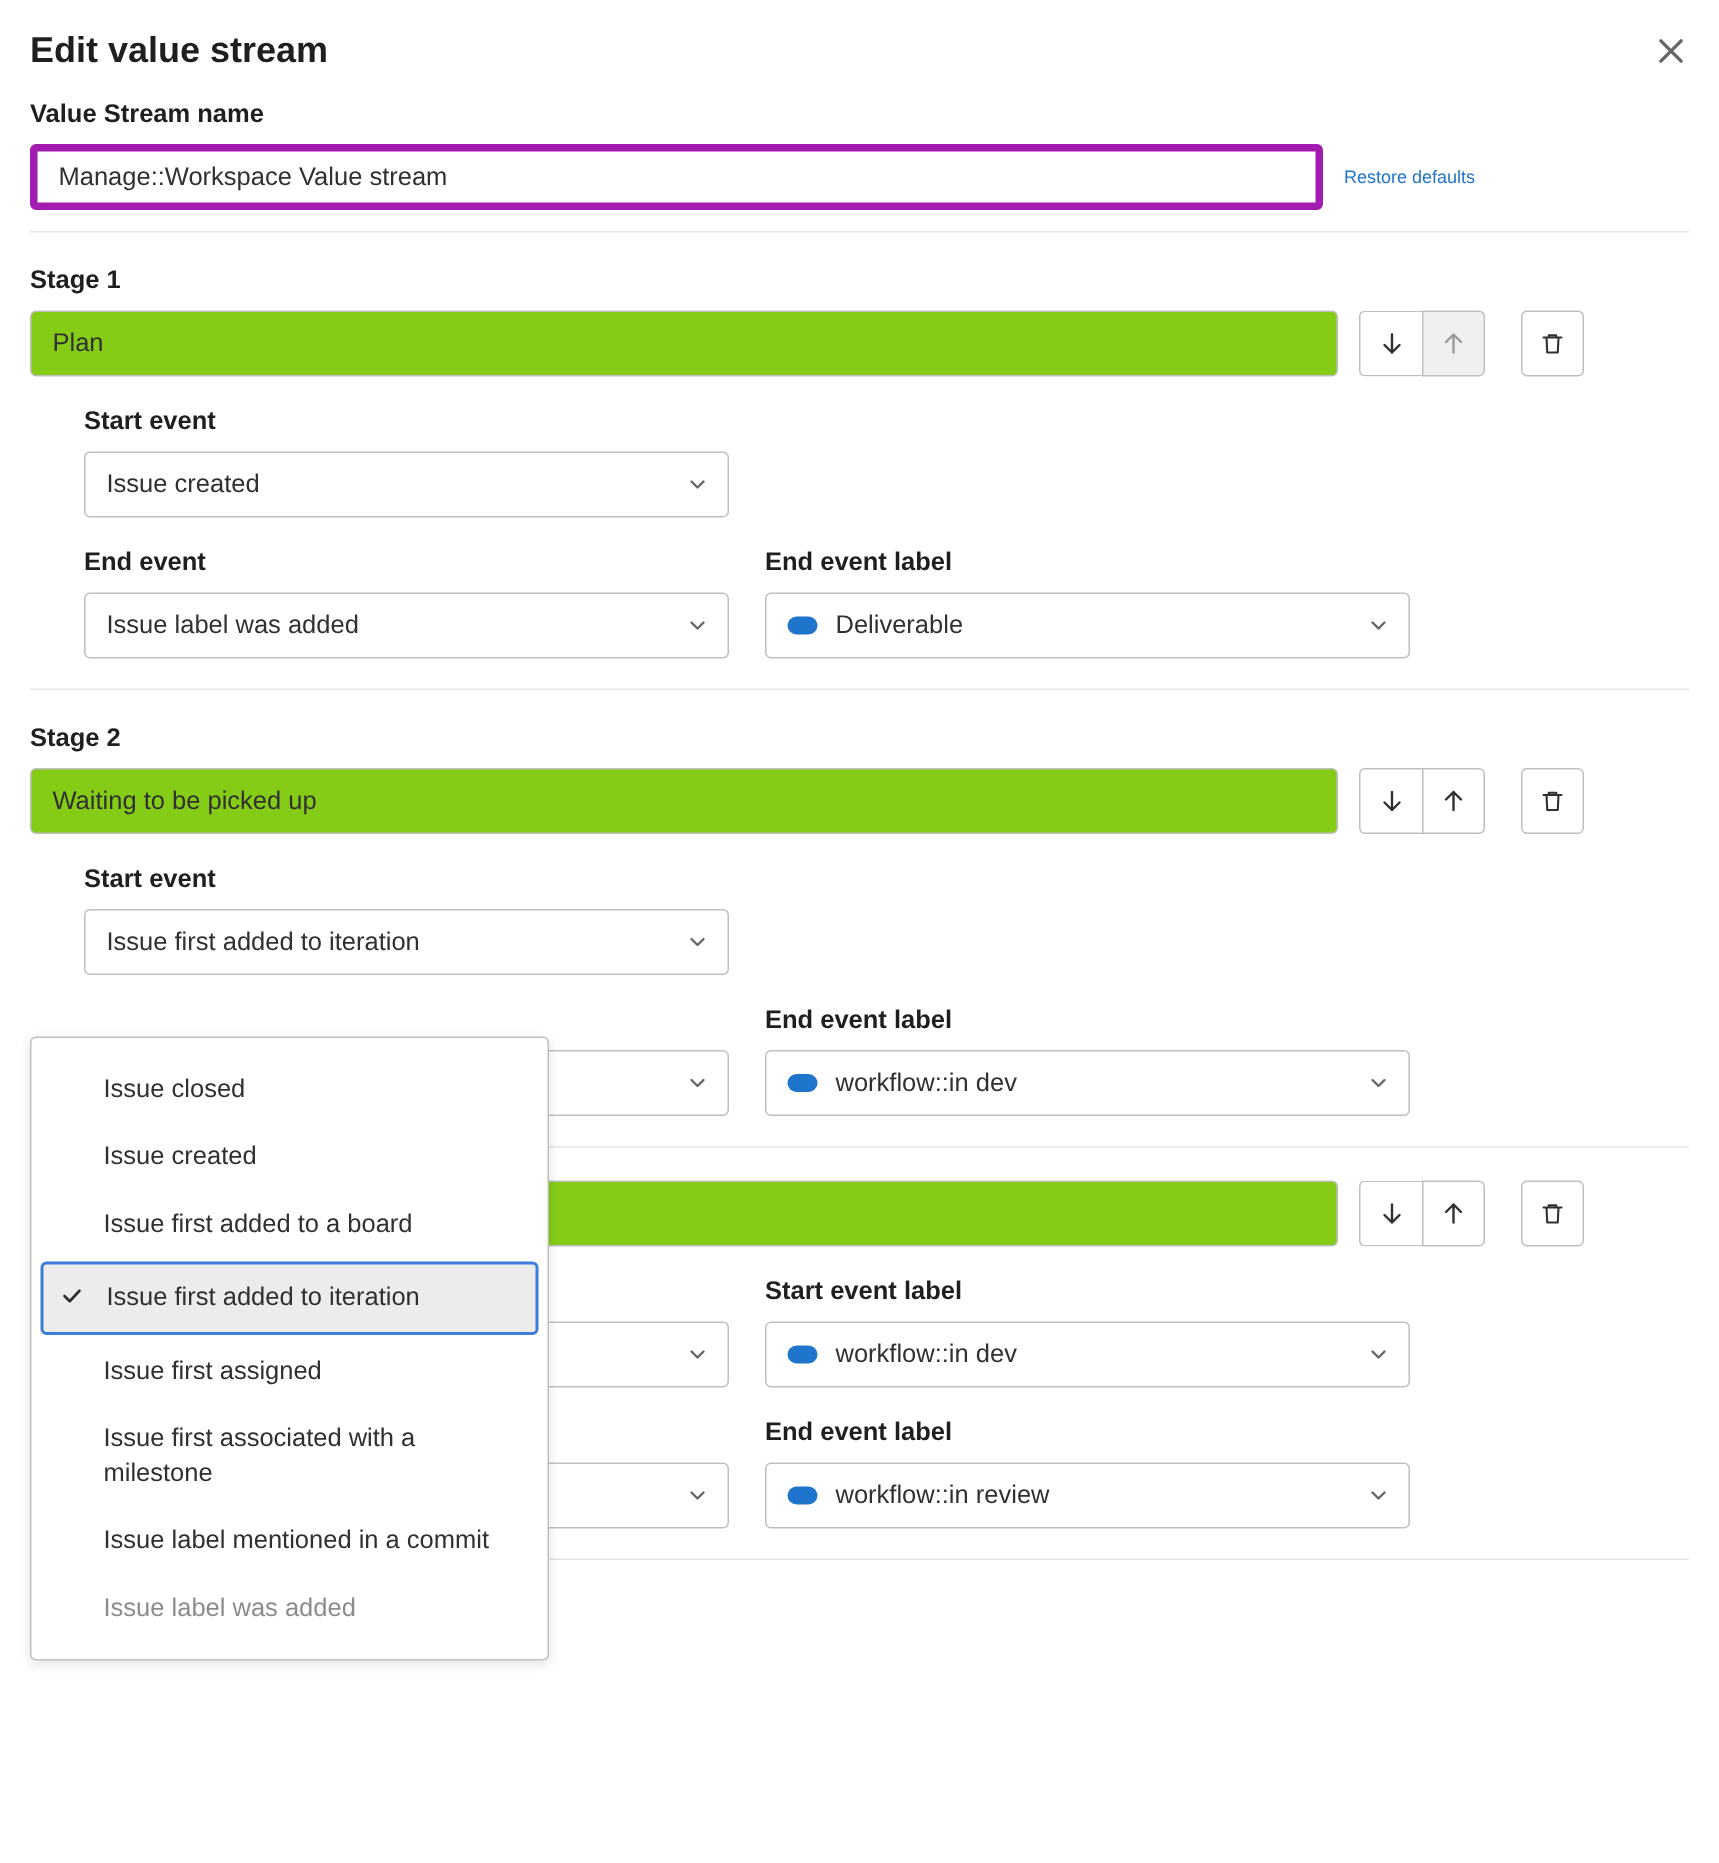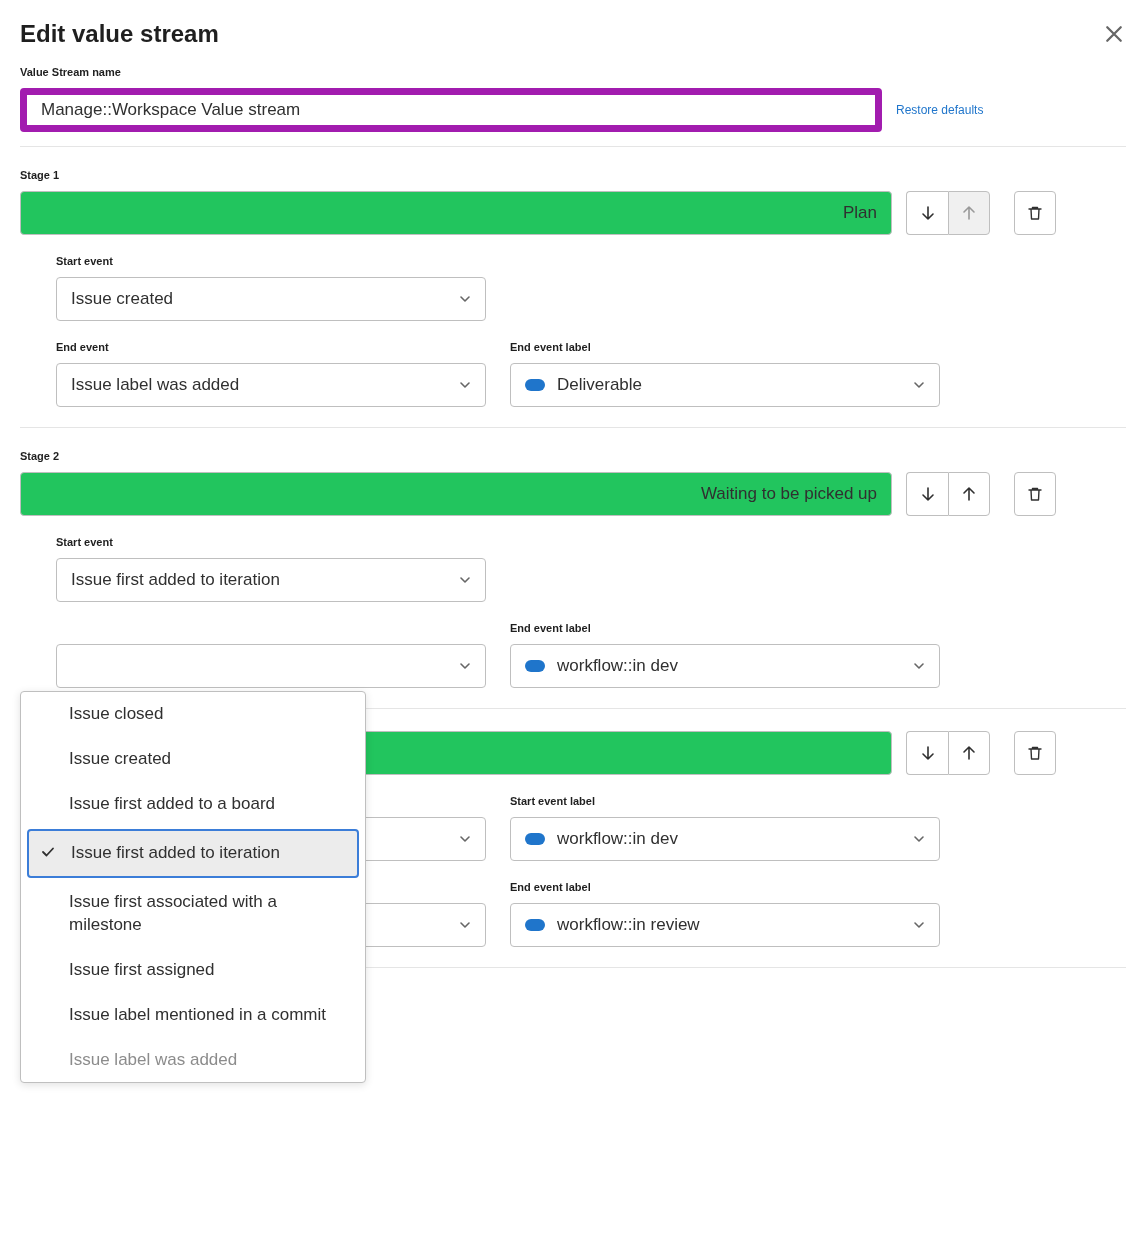--- a/index.html
+++ b/index.html
@@ -34,56 +34,55 @@
     display: flex;
     align-items: center;
     justify-content: center;
     padding: 0;
   }
   .section {
     margin-bottom: 12px;
   }
   .field-label {
     font-weight: 700;
-    font-size: 11px;
+    font-size: 17px;
     color: #1f1f1f;
     margin-bottom: 10px;
     display: block;
   }
   .row {
     display: flex;
     align-items: center;
     gap: 14px;
     margin-bottom: 20px;
   }
   .name-row {
     display: flex;
     align-items: center;
     gap: 14px;
   }
   .text-input {
     flex: 0 0 862px;
     height: 44px;
-    border: 7px solid #a21caf;
+    border: 5px solid #a21caf;
     border-radius: 4px;
     padding: 0 14px;
     font-size: 17px;
     color: #303030;
     background: #fff;
   }
   .stage-input {
     flex: 0 0 872px;
     height: 44px;
     border: 1px solid #bfbfbf;
     border-radius: 4px;
     padding: 0 14px;
     font-size: 17px;
     color: #303030;
-    background: #22c55e;
-    text-align: right;
+    background: #84cc16;
   }
   .link-btn {
     color: #1f75cb;
     font-size: 12px;
     cursor: pointer;
     text-decoration: none;
     border: none;
     background: none;
     padding: 0;
   }
@@ -180,21 +179,21 @@
   }
   .dropdown-menu {
     position: absolute;
     top: 691px;
     left: 20px;
     width: 346px;
     background: #fff;
     border: 1px solid #bfbfbf;
     border-radius: 4px;
     box-shadow: 0 2px 8px rgba(0,0,0,0.12);
-    padding: 0 0;
+    padding: 12px 0;
     z-index: 100;
   }
   .dropdown-item {
     padding: 11px 16px 11px 48px;
     font-size: 17px;
     color: #303030;
     cursor: pointer;
     position: relative;
     line-height: 1.35;
   }
@@ -475,17 +474,17 @@
   <div class="dropdown-item">Issue created</div>
   <div class="dropdown-item">Issue first added to a board</div>
   <div class="dropdown-item selected">
     <span class="check">
       <svg width="14" height="14" viewBox="0 0 14 14">
           <path d="M2 7 L5.5 10.5 L12 3.5" stroke="currentColor" stroke-width="1.8" fill="none" stroke-linecap="round" stroke-linejoin="round"></path>
         </svg>
     </span>
     <span>Issue first added to iteration</span>
   </div>
+  <div class="dropdown-item">Issue first assigned</div>
   <div class="dropdown-item">Issue first associated with a milestone</div>
-  <div class="dropdown-item">Issue first assigned</div>
   <div class="dropdown-item">Issue label mentioned in a commit</div>
   <div class="dropdown-item muted">Issue label was added</div>
 </div>
 
 </body></html>

